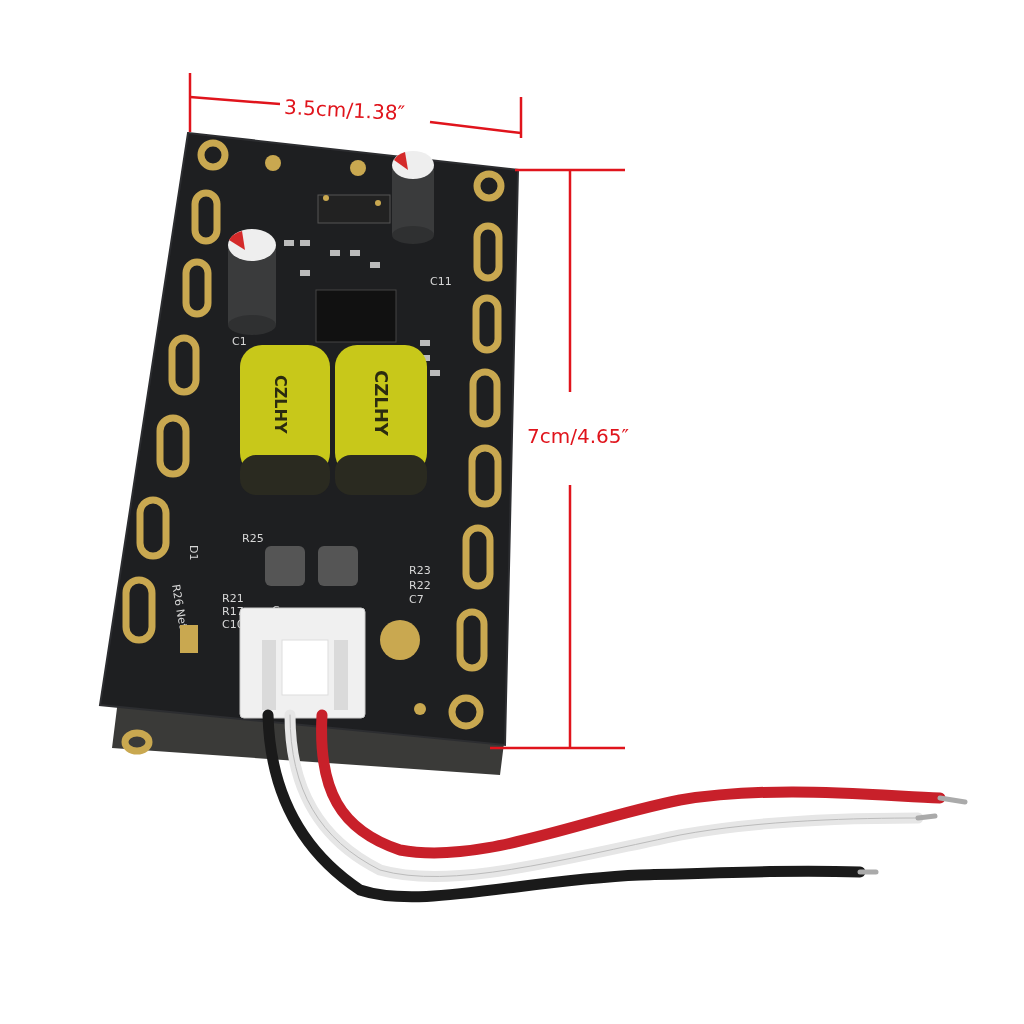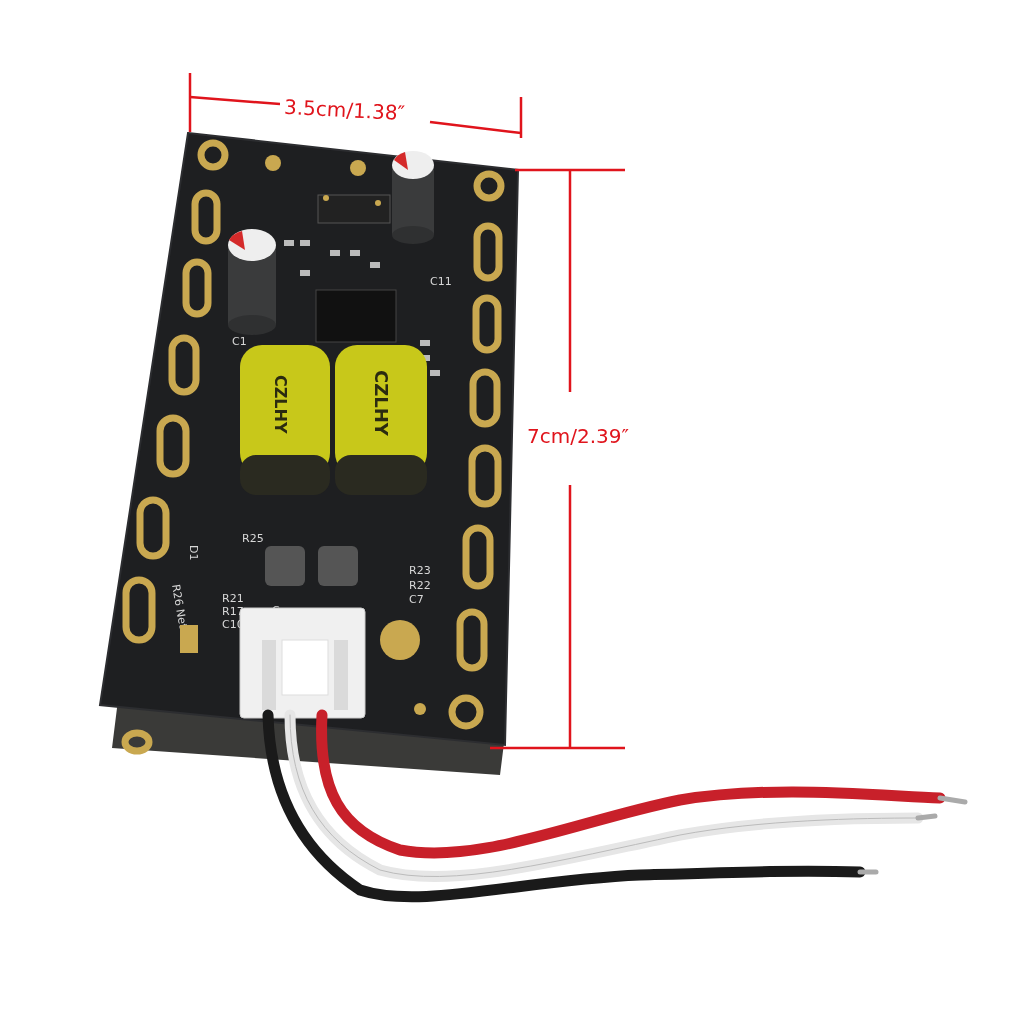--- a/index.html
+++ b/index.html
@@ -132,14 +132,14 @@
     <line x1="190" y1="97" x2="280" y2="104"></line>
     <line x1="430" y1="122" x2="521" y2="133"></line>
     <line x1="515" y1="170" x2="625" y2="170"></line>
     <line x1="490" y1="748" x2="625" y2="748"></line>
     <line x1="570" y1="170" x2="570" y2="392"></line>
     <line x1="570" y1="485" x2="570" y2="748"></line>
   </g>
 </svg>
 
 <div class="dim-label" style="left:280px; top:98px; transform:rotate(3deg);">3.5cm/1.38″</div>
-<div class="dim-label" style="left:523px; top:424px;">7cm/2.39″</div>
+<div class="dim-label" style="left:523px; top:424px;">7cm/4.65″</div>
 </div>
 
 </body></html>

